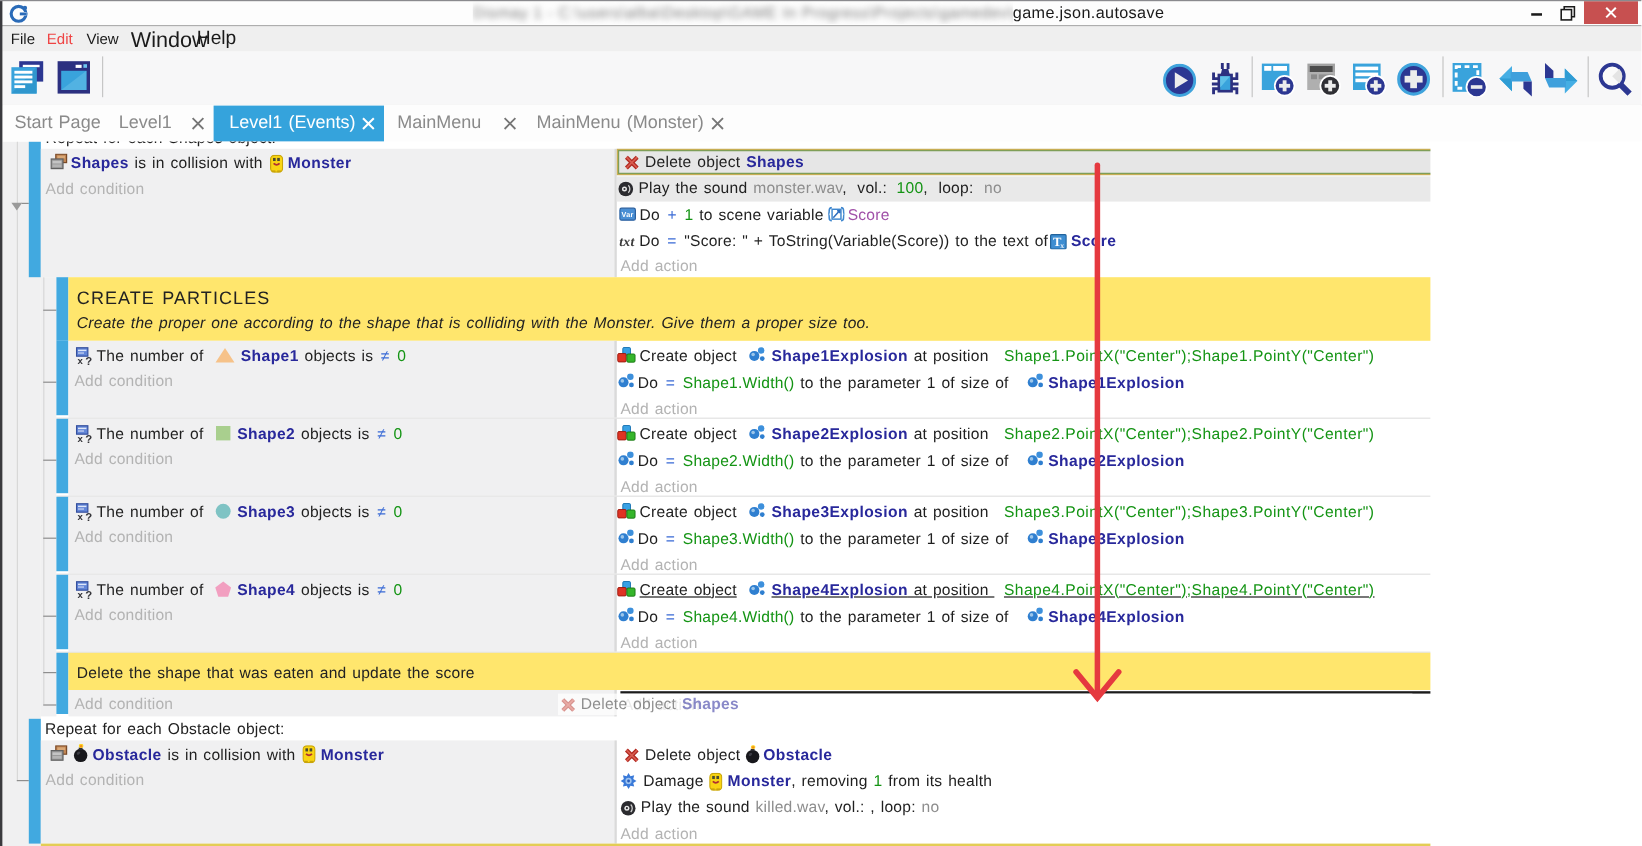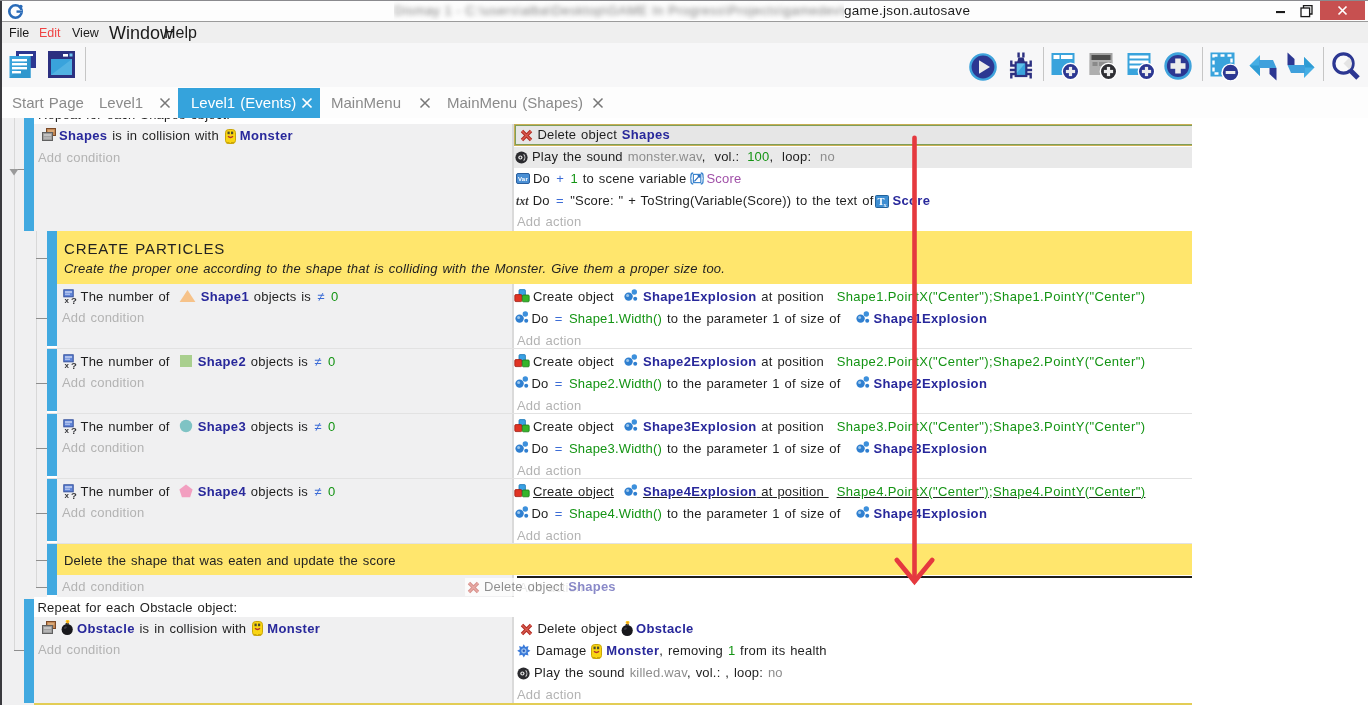--- a/index.html
+++ b/index.html
@@ -141,21 +141,21 @@
   </svg>
 <div class="abs" style="left:178px;top:88px;width:142px;height:30px;background:#35a3dc;"></div>
 <div class="r" style="left:191px;top:94px;font-size:15px;color:#fff;letter-spacing:0;">Level1 (Events)</div>
 <svg style="position:absolute;left:301px;top:97px;" width="12" height="12" viewBox="0 0 12 12">
     <path d="M1.5 1.5 L10.5 10.5 M10.5 1.5 L1.5 10.5" stroke="#fff" stroke-width="1.7"></path>
   </svg>
 <div class="r" style="left:331px;top:94px;font-size:15px;color:#8a8a8a;letter-spacing:0;">MainMenu</div>
 <svg style="position:absolute;left:419px;top:97px;" width="12" height="12" viewBox="0 0 12 12">
     <path d="M1.5 1.5 L10.5 10.5 M10.5 1.5 L1.5 10.5" stroke="#777" stroke-width="1.5"></path>
   </svg>
-<div class="r" style="left:447px;top:94px;font-size:15px;color:#8a8a8a;letter-spacing:0;">MainMenu (Shapes)</div>
+<div class="r" style="left:447px;top:94px;font-size:15px;color:#8a8a8a;letter-spacing:0;">MainMenu (Monster)</div>
 <svg style="position:absolute;left:592px;top:97px;" width="12" height="12" viewBox="0 0 12 12">
     <path d="M1.5 1.5 L10.5 10.5 M10.5 1.5 L1.5 10.5" stroke="#777" stroke-width="1.5"></path>
   </svg>
 <div class="abs" style="left:2px;top:118px;width:1190px;height:587px;background:#fff;overflow:hidden;">
 <div class="abs" style="left:0px;top:0px;width:32px;height:587px;background:#f0f0f1;"></div>
 <div class="abs" style="left:32px;top:113px;width:13px;height:366px;background:#f0f0f1;"></div>
 <div class="abs" style="left:11.6px;top:0px;width:1px;height:533px;background:#d8d8d8;"></div>
 <div class="abs" style="left:33.6px;top:113px;width:1px;height:356px;background:#d8d8d8;"></div>
 <svg style="position:absolute;left:6.6px;top:49.5px;" width="11" height="9" viewBox="0 0 11 9">
       <path d="M0.5 1 L9.5 1 L5 7.5 Z" fill="#9a9a9a"></path>

